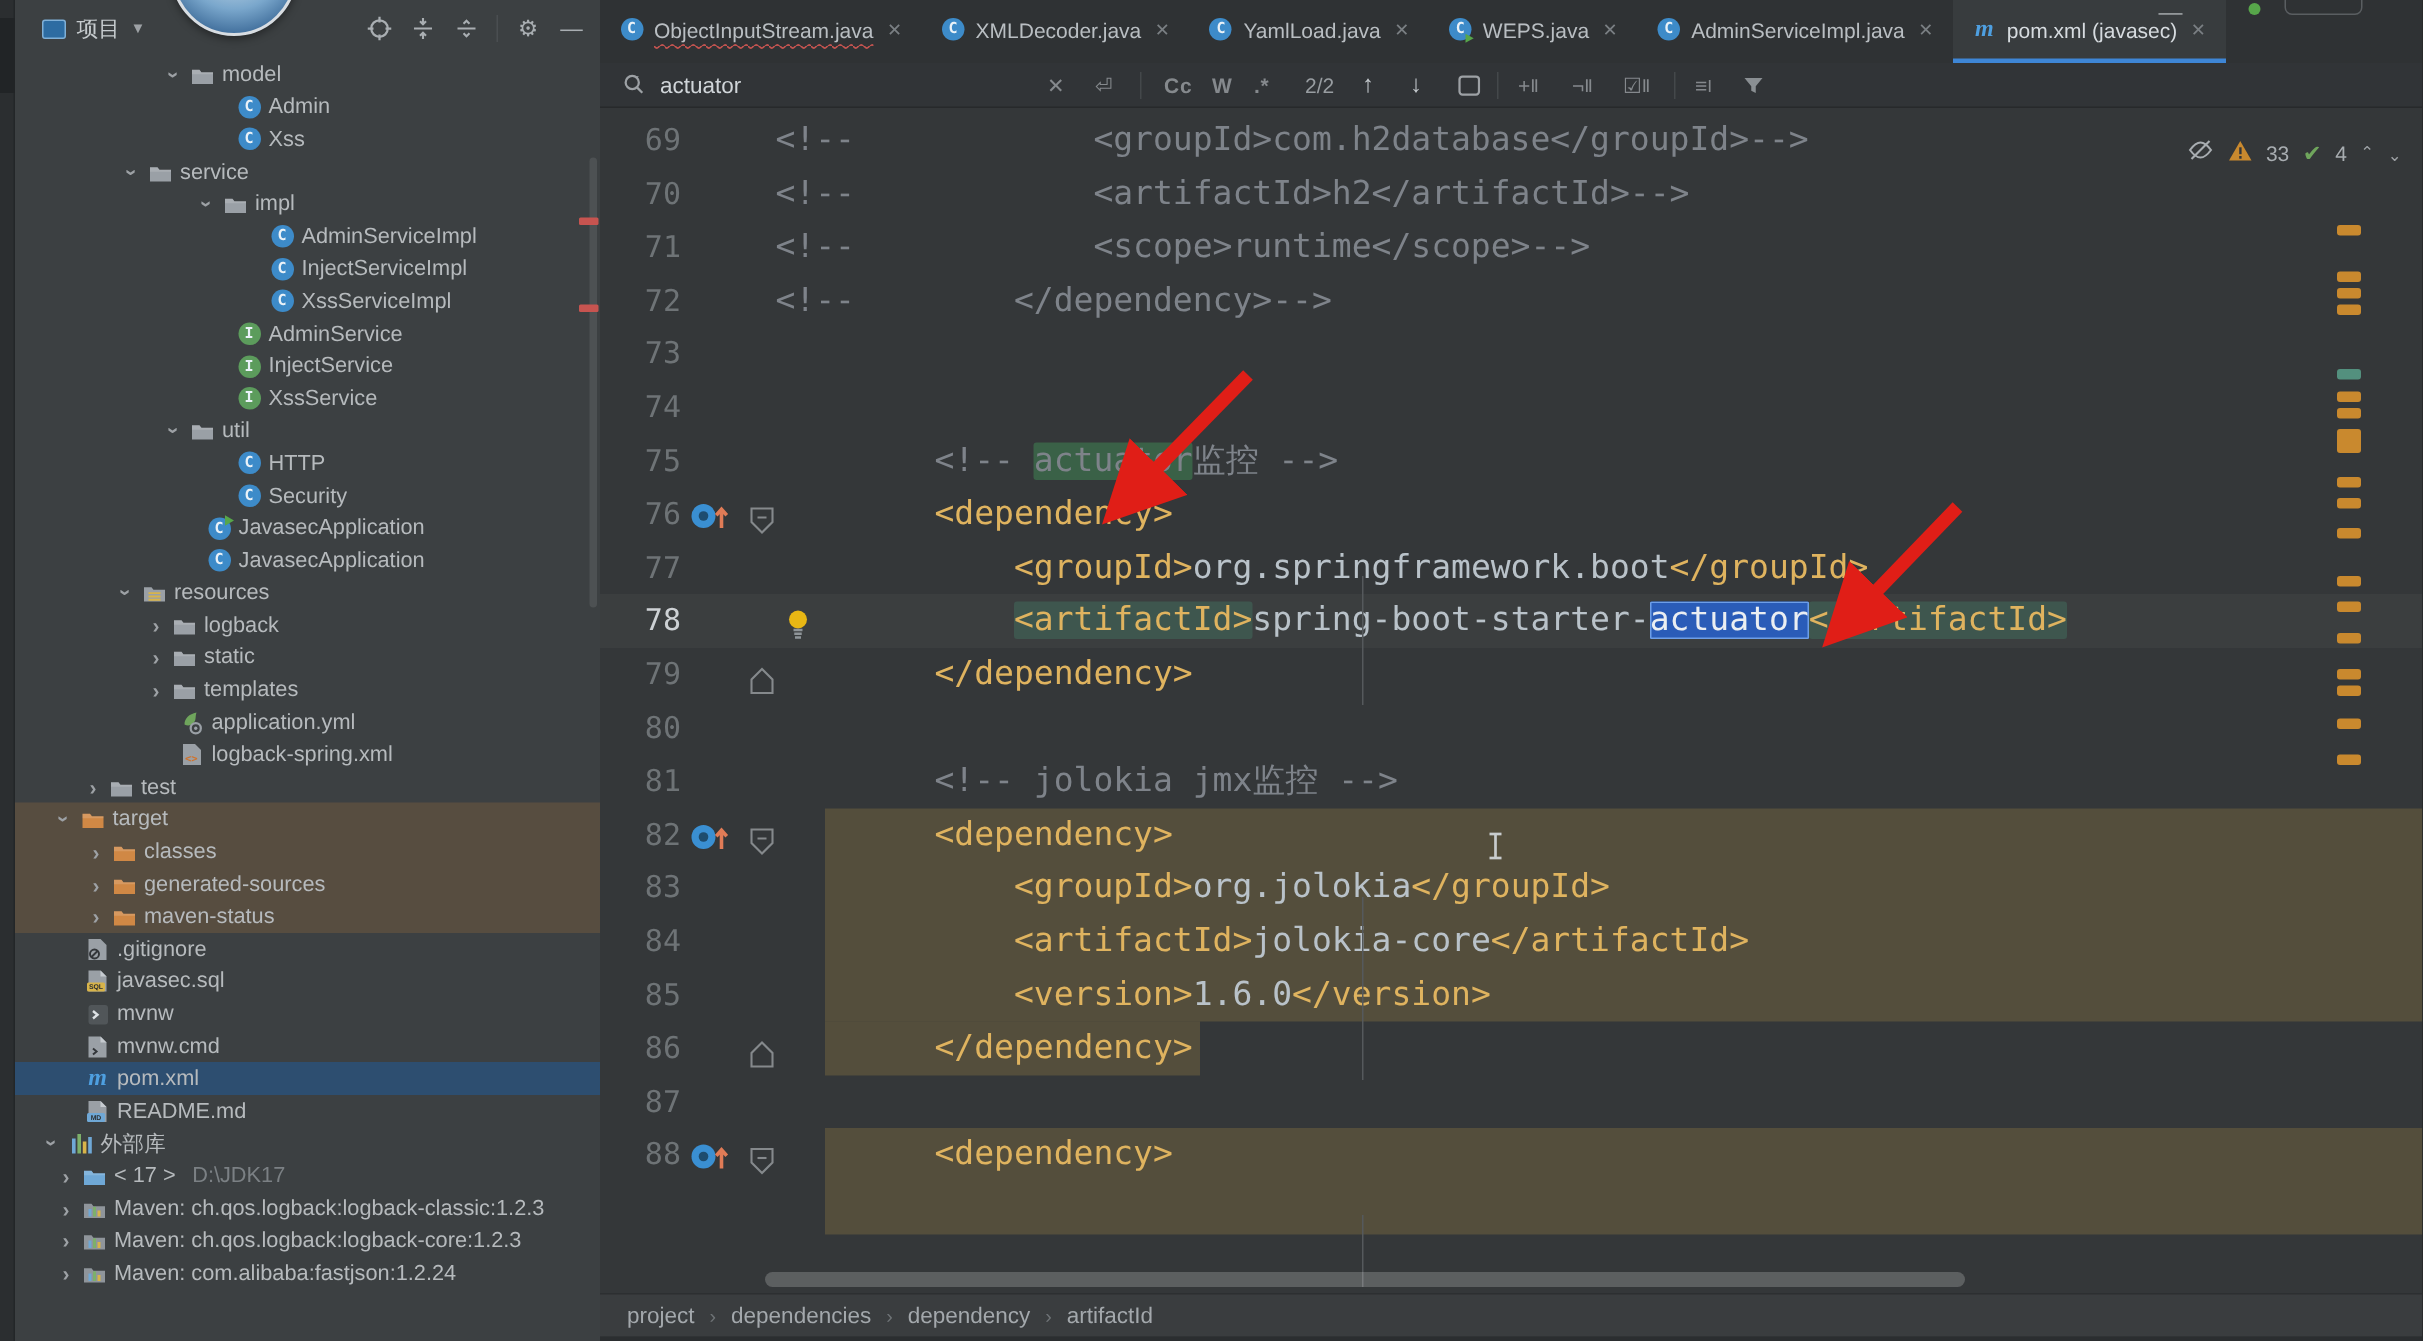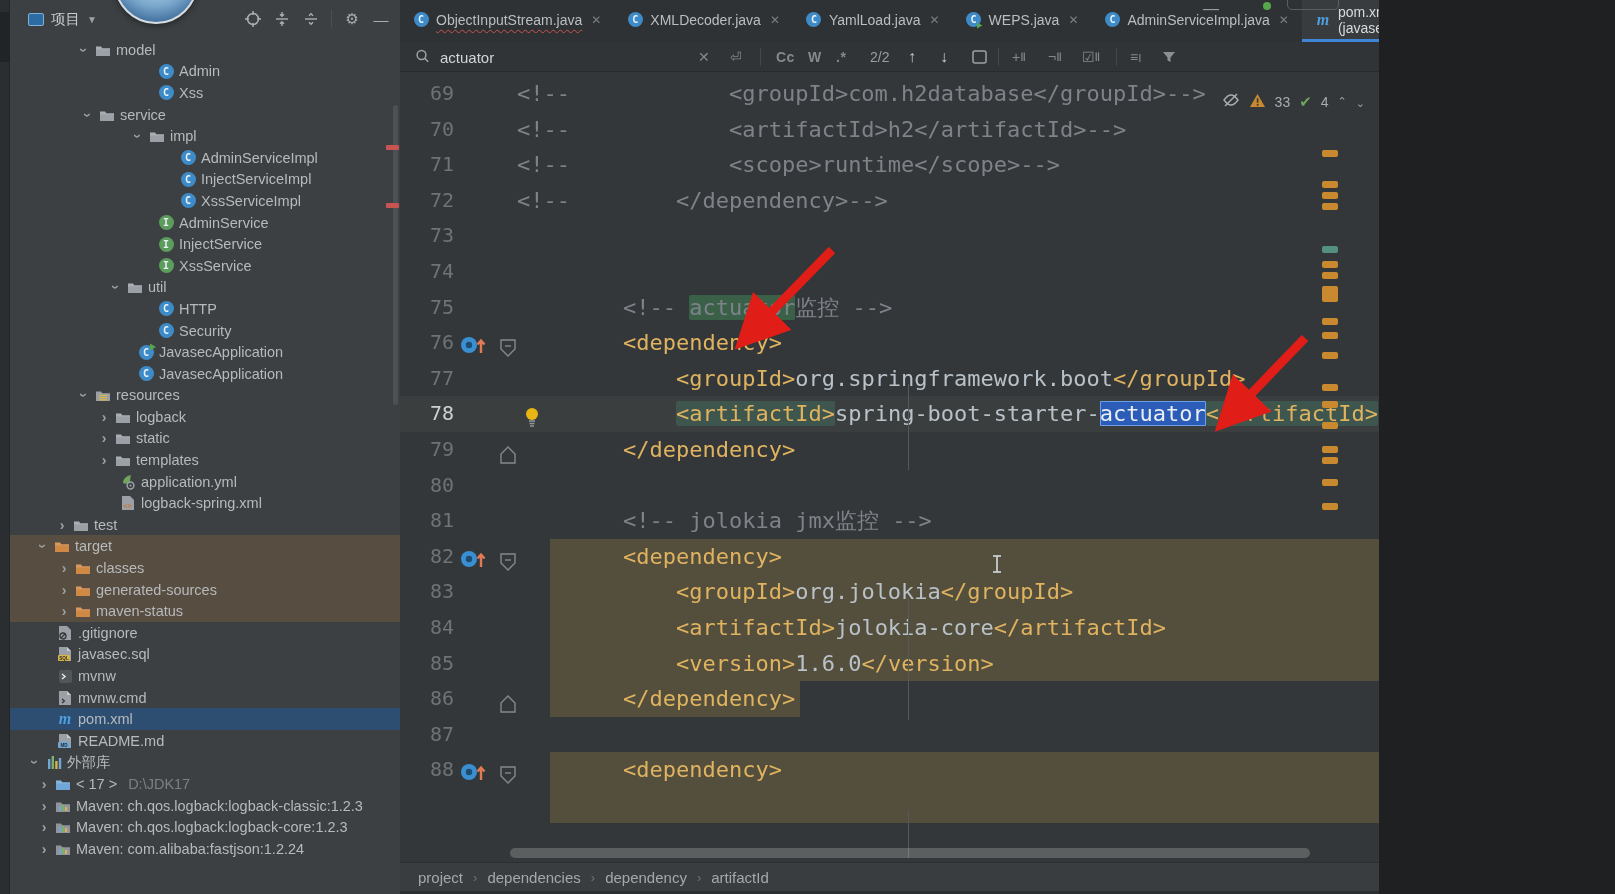--- a/index.html
+++ b/index.html
@@ -1,17 +1,17 @@
 <!DOCTYPE html>
 <html><head>
 <meta charset="utf-8">
 <style>
   * { margin:0; padding:0; box-sizing:border-box; }
   html,body { background:#1e2021; }
-  #app{ position:relative; width:1379px; height:894px; overflow:hidden;
+  #app{ position:relative; width:1615px; height:894px; overflow:hidden;
         background:#343739; font-family:"Liberation Sans",sans-serif; }
 
   
   .stripe{ position:absolute; left:0; top:0; width:10px; height:894px; background:#2B2E30; border-right:1px solid #232628; z-index:5;}
   .stripe .tool-top{ position:absolute; top:12px; left:0; width:10px; height:50px; background:#212426;}
   .vtext{ position:absolute; left:0; width:10px; overflow:hidden; writing-mode:vertical-rl;
           font-size:9px; color:#8f9599; letter-spacing:1px;}
 
   
   .panel{ position:absolute; left:10px; top:0; width:390px; height:894px; background:#3C4042; z-index:2;}
@@ -129,21 +129,21 @@
               <path d="M6 4.8l2-2 2 2M6 11.2l2 2 2-2" stroke="#A9AEB2" stroke-width="1.4" fill="none"></path>
             </svg>
         </span>
         <span class="sep"></span>
         <span class="hic">⚙</span>
         <span class="hic">—</span>
       </span>
     </div>
     <div class="target-block"></div>
     <div id="tree">
-        <div class="trow" style="padding-left: 68px;">
+        <div class="trow" style="padding-left: 100px;">
           <span class="chev open">›</span>
           <span class="ticon">
             <svg width="16" height="14" viewBox="0 0 16 14">
               <path d="M1 3.5h5l1.3 1.7H15V13H1z" fill="#9AA0A6"></path>
               <path d="M1 3.5h5l1.3 1.7H15v1.3H1z" fill="rgba(255,255,255,.15)"></path>
             </svg>
           </span>
           <span>model</span>
         </div>
         <div class="trow" style="padding-left: 148px;">

